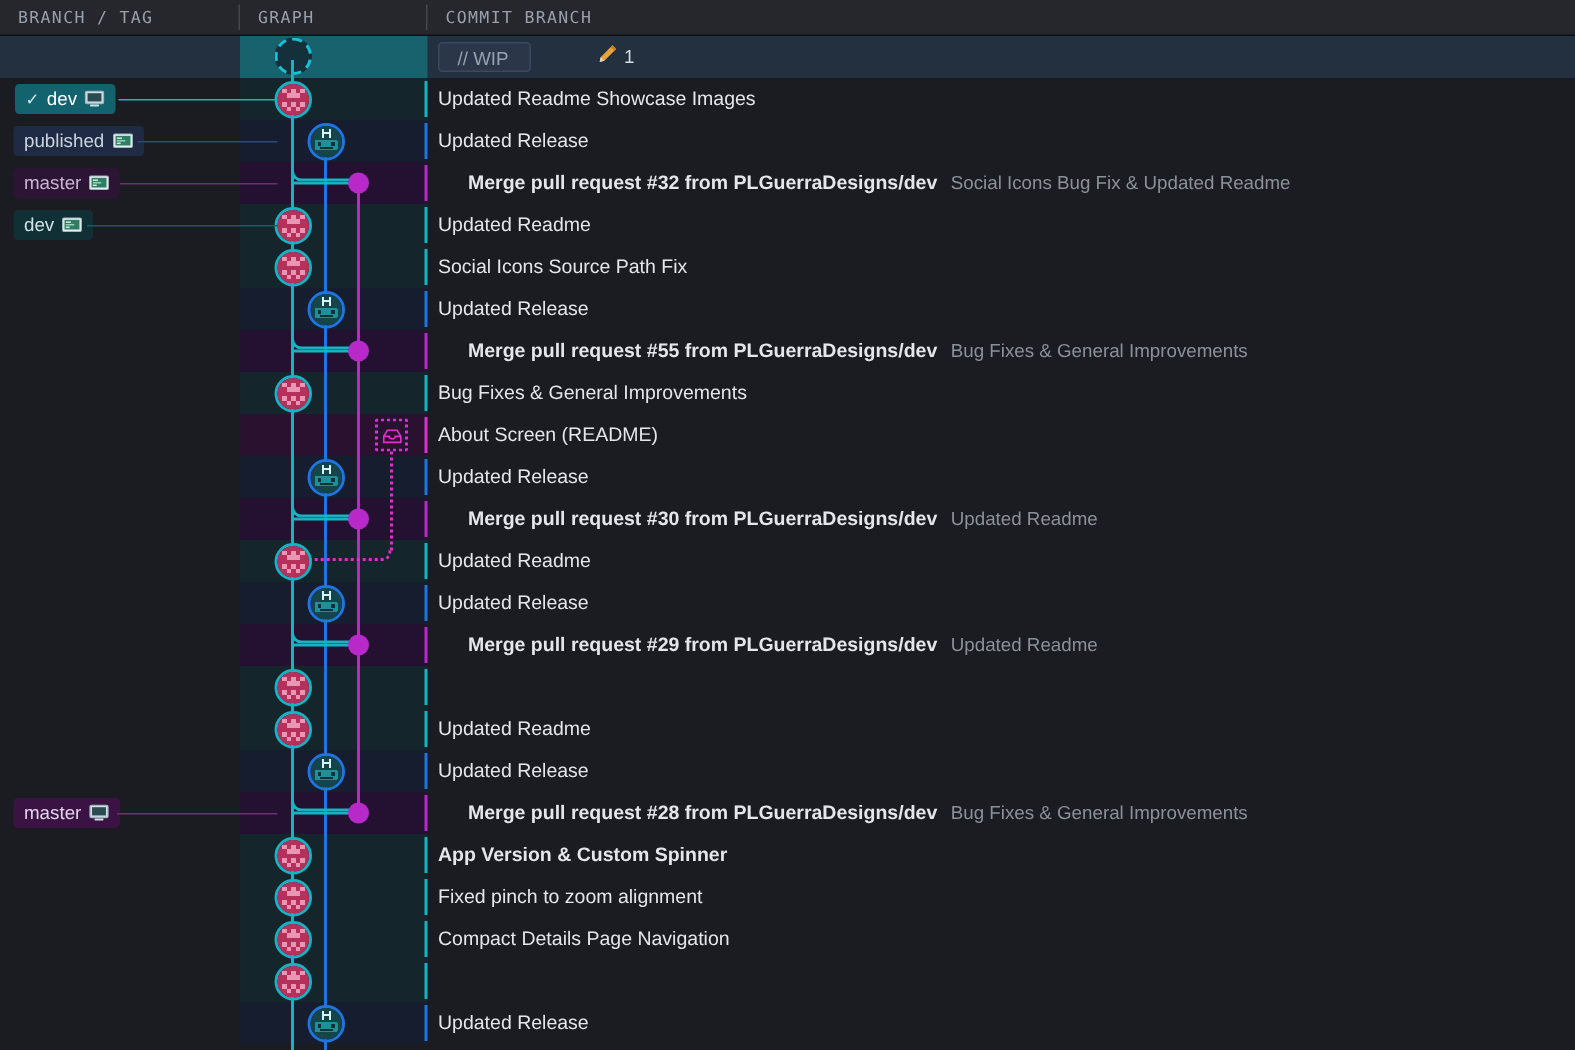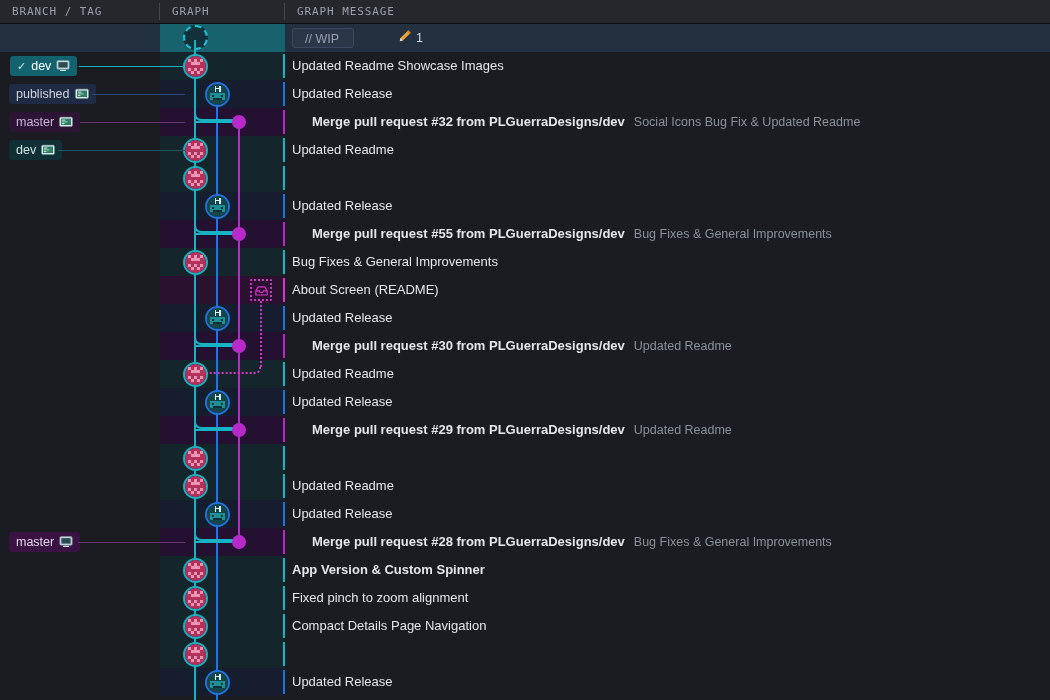--- a/index.html
+++ b/index.html
@@ -107,21 +107,21 @@
 </head>
 <body>
 
 <div id="app">
 
   <div class="header">
     <div class="hcell" style="left:0;">BRANCH / TAG</div>
     <div class="hsep" style="left:159px;"></div>
     <div class="hcell" style="left:160px;">GRAPH</div>
     <div class="hsep" style="left:284px;"></div>
-    <div class="hcell" style="left:285px;">GRAPH MESSAGE</div>
+    <div class="hcell" style="left:285px;">COMMIT BRANCH</div>
   </div>
 
   <div class="row wiprow" style="top:24px;">
     <div class="wiprow-band"></div>
     <div class="wip-chip">// WIP</div>
     <svg class="wip-pencil" viewBox="0 0 16 16">
       <path d="M11.8 1.4 14.6 4.2 5.6 13.2 2 14 2.8 10.4z" fill="#e8a33d"></path>
       <path d="M11.8 1.4 14.6 4.2 13.2 5.6 10.4 2.8z" fill="#c77f20"></path>
       <path d="M2.8 10.4 5.6 13.2 2 14z" fill="#d9d9d9"></path>
     </svg>
@@ -146,20 +146,21 @@
         <div class="msg merge"><span class="main">Merge pull request #32 from PLGuerraDesigns/dev</span><span class="sub">Social Icons Bug Fix &amp; Updated Readme</span></div>
       </div>
       <div class="row" style="top: 136px;">
         <div class="gtint" style="background: rgb(20, 38, 43);"></div>
         <div class="gtick" style="background: rgb(23, 179, 196);"></div>
         <div class="msg"><span class="main">Updated Readme</span></div>
       </div>
       <div class="row" style="top: 164px;">
         <div class="gtint" style="background: rgb(20, 38, 43);"></div>
         <div class="gtick" style="background: rgb(23, 179, 196);"></div>
+        <div class="msg"><span class="main">Social Icons Source Path Fix</span></div>
       </div>
       <div class="row" style="top: 192px;">
         <div class="gtint" style="background: rgb(21, 29, 46);"></div>
         <div class="gtick" style="background: rgb(31, 116, 224);"></div>
         <div class="msg"><span class="main">Updated Release</span></div>
       </div>
       <div class="row" style="top: 220px;">
         <div class="gtint" style="background: rgb(36, 17, 50);"></div>
         <div class="gtick" style="background: rgb(184, 41, 201);"></div>
         <div class="msg merge"><span class="main">Merge pull request #55 from PLGuerraDesigns/dev</span><span class="sub">Bug Fixes &amp; General Improvements</span></div>

